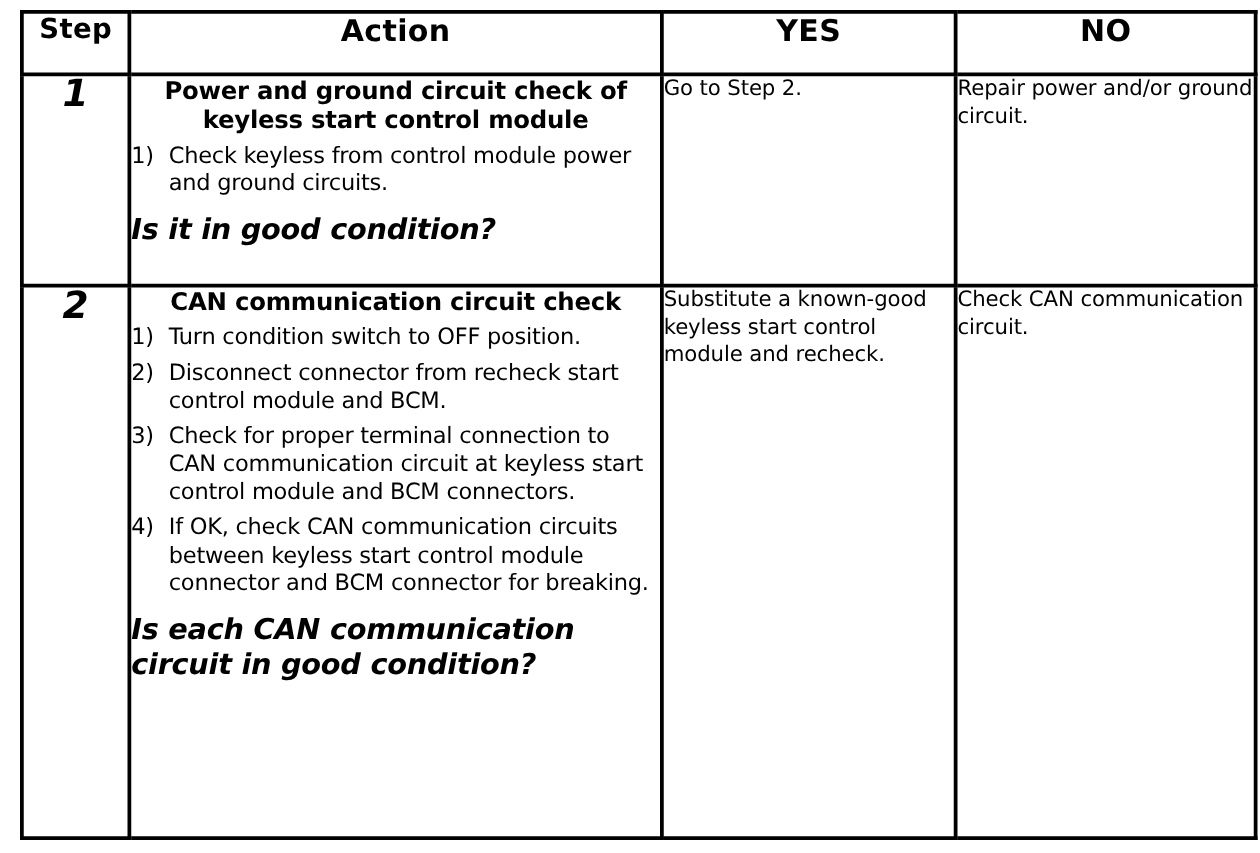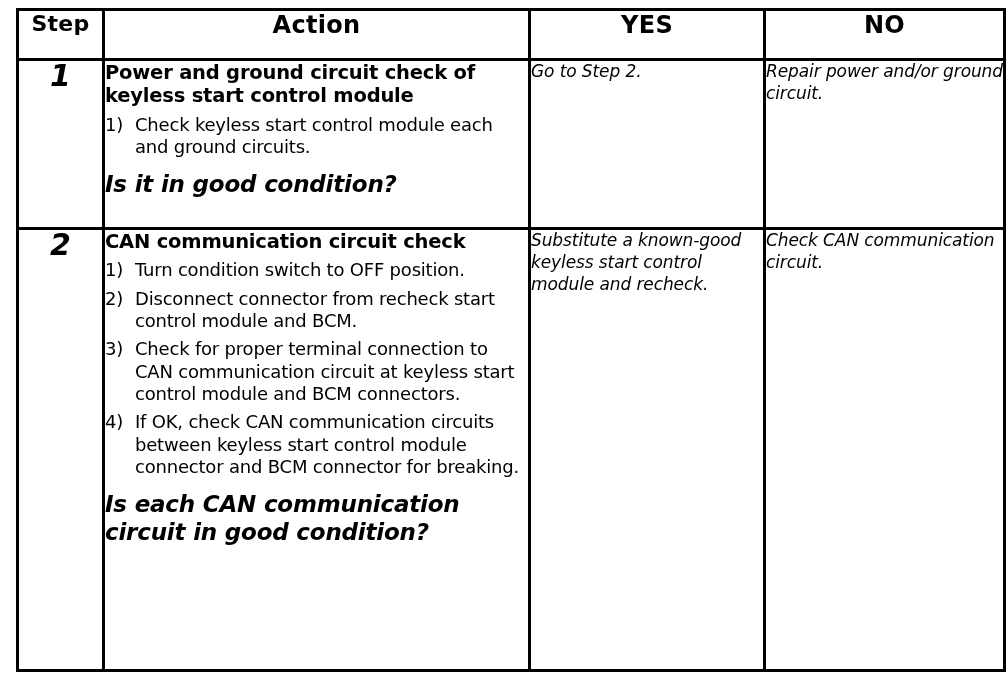--- a/index.html
+++ b/index.html
@@ -74,20 +74,21 @@
   
   .action-cell {
     padding: 12px 8px 14px 10px;
   }
   .act-title {
     font-weight: bold;
     font-size: 19.5px;
     line-height: 1.2;
     margin: 0 0 6px 0;
     letter-spacing: -0.2px;
+    text-align: center;
   }
   .act-list {
     margin: 0 0 0 0;
     padding: 0;
     list-style: none;
   }
   .act-list li {
     display: flex;
     font-size: 18px;
     line-height: 1.24;
@@ -109,21 +110,20 @@
     margin-top: 12px;
     letter-spacing: -0.2px;
   }
 
   
   .result-cell {
     padding: 10px 8px 10px 10px;
     font-size: 17px;
     line-height: 1.28;
     letter-spacing: -0.1px;
-    font-style: italic;
   }
 
   .row1 .step-cell,
   .row1 .action-cell,
   .row1 .result-cell { height: 166px; }
 
   .row2 .step-cell,
   .row2 .action-cell,
   .row2 .result-cell { height: 439px; }
 </style>
@@ -154,21 +154,21 @@
       <tr class="row1">
         <td class="step-cell">
           <div class="step-num">1</div>
         </td>
 
         <td class="action-cell">
           <div class="act-title">Power and ground circuit check of keyless start control module</div>
           <ul class="act-list">
             <li>
               <span class="num">1)</span>
-              <span class="txt">Check keyless start control module each and ground circuits.</span>
+              <span class="txt">Check keyless from control module power and ground circuits.</span>
             </li>
           </ul>
           <div class="act-question">Is it in good condition?</div>
         </td>
 
         <td class="result-cell">Go to Step 2.</td>
 
         <td class="result-cell">Repair power and/or ground circuit.</td>
       </tr>
 

